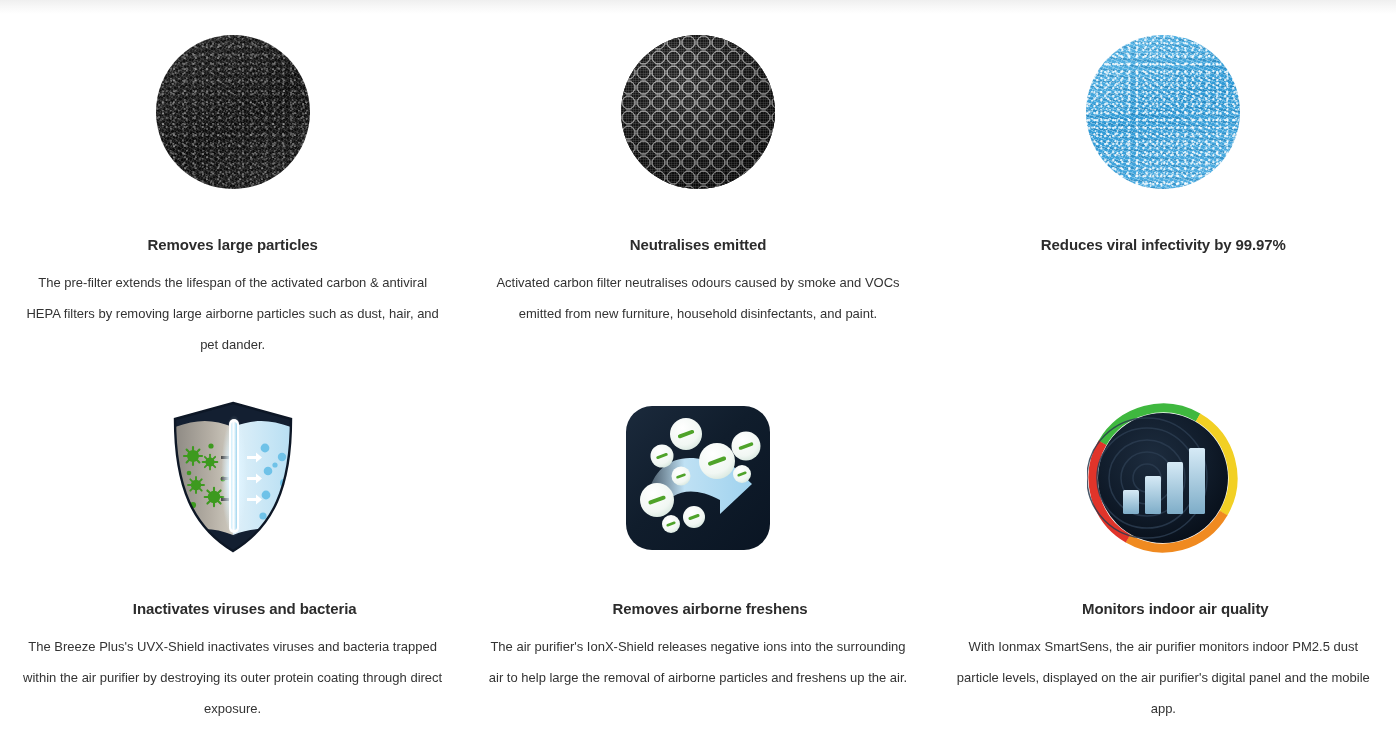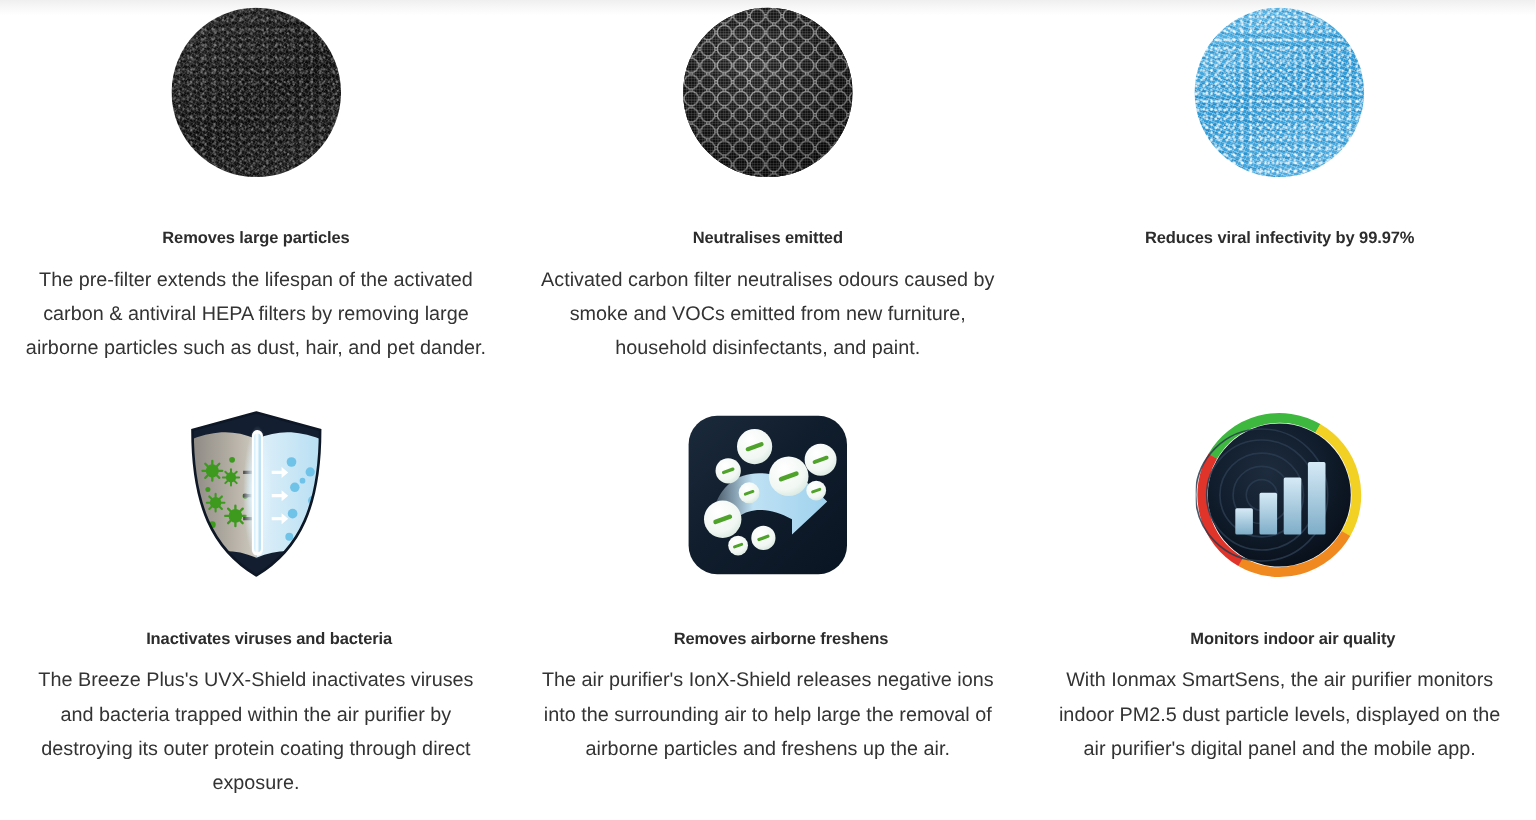--- a/index.html
+++ b/index.html
@@ -18,21 +18,21 @@
     position:absolute;
     top:0; left:0;
     width:1396px; height:14px;
     background:linear-gradient(to bottom, #efefef 0%, #f7f7f7 45%, #ffffff 100%);
     pointer-events:none;
   }
 
   .features-grid{
     position:relative;
     width:1396px;
-    padding-top:4px;
+    padding-top:32px;
     display:grid;
     grid-template-columns:repeat(3, 1fr);
     grid-auto-rows:auto;
     row-gap:38px;
   }
 
   .feature-card{
     display:flex;
     flex-direction:column;
     align-items:center;
@@ -50,21 +50,21 @@
     margin-top:44px;
     font-size:15px;
     font-weight:bold;
     color:#2c2c2c;
     letter-spacing:-0.1px;
   }
   .row2 .feature-title{ margin-top:42px;margin-left:24px; }
 
   .feature-desc{
     margin-top:14px;
-    font-size:18px;
+    font-size:13px;
     line-height:31px;
     color:#333333;
     max-width:420px;
   }
   .col-3 .feature-desc{ max-width:425px; }
 
   
   .swatch{
     width:154px; height:154px;
     border-radius:50%;

